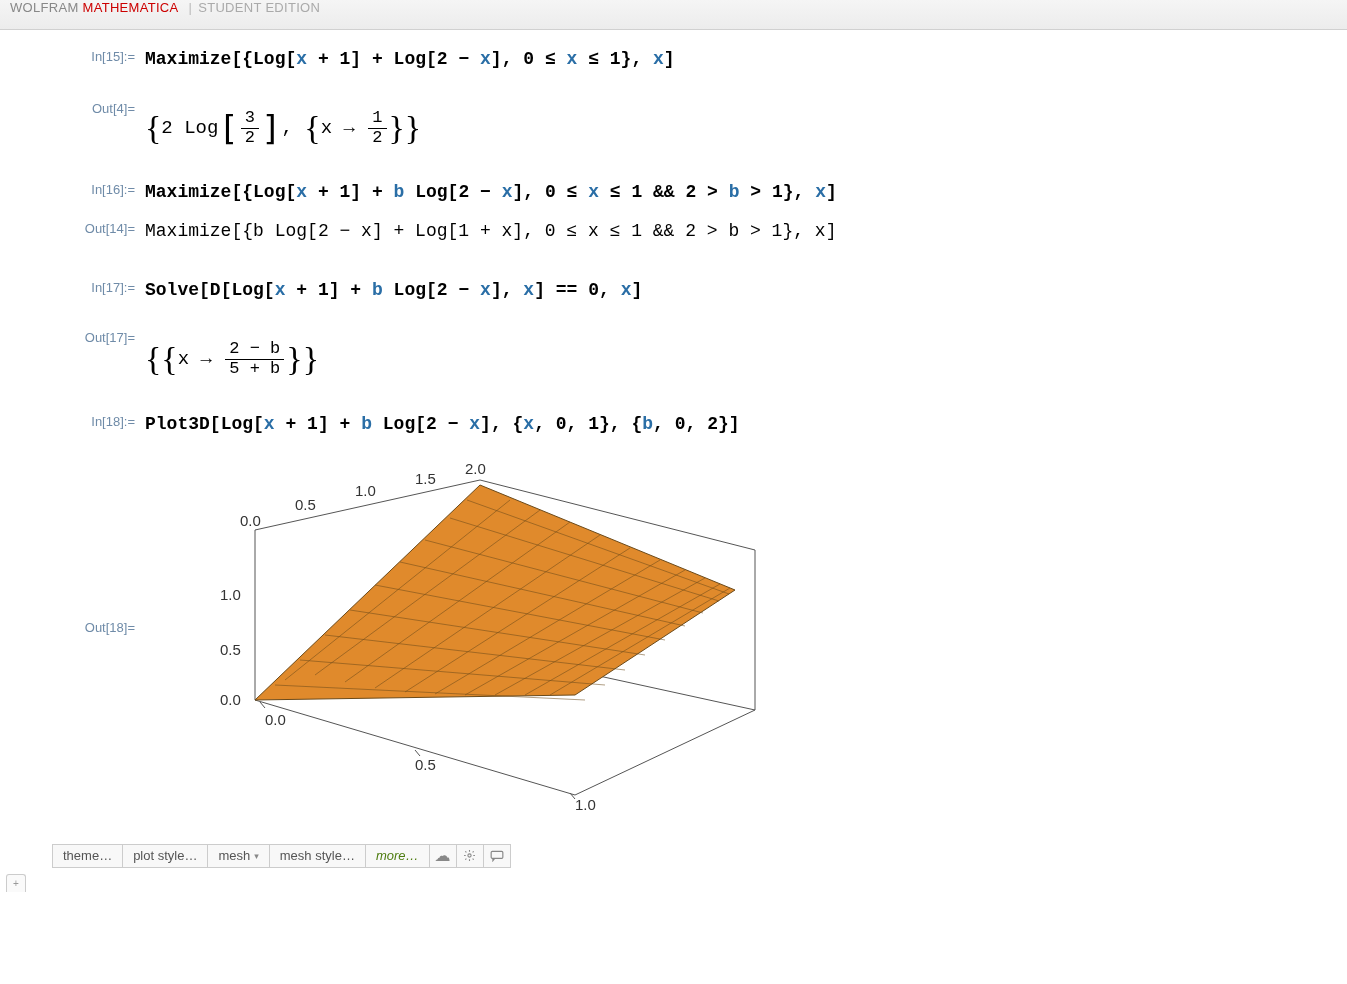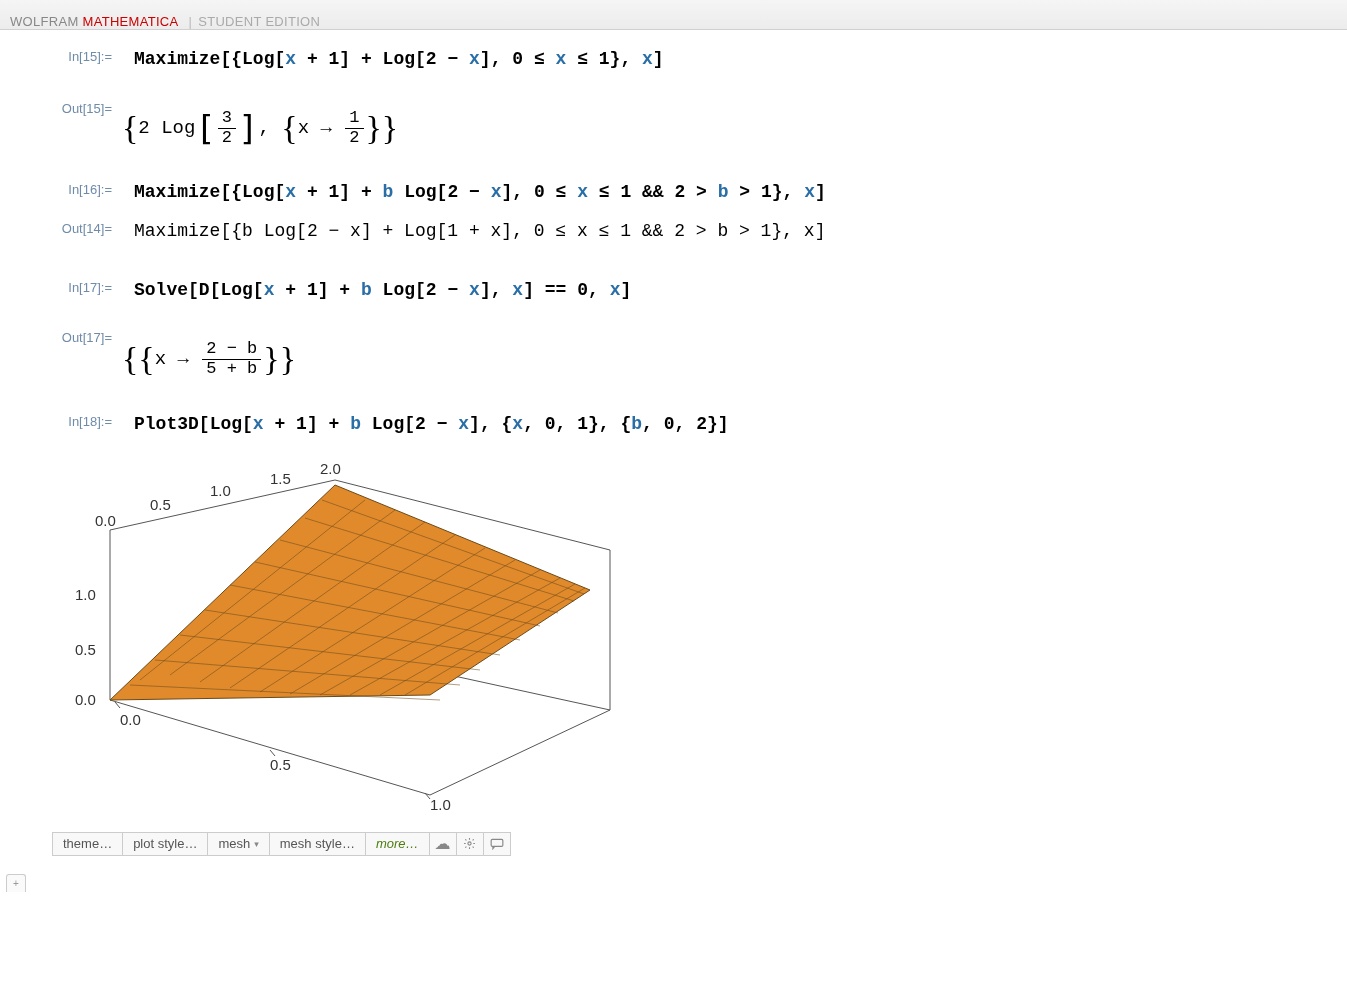--- a/index.html
+++ b/index.html
@@ -8,21 +8,21 @@
     background: #ffffff;
     width: 1347px;
     height: 984px;
     overflow: hidden;
   }
   .titlebar {
     height: 30px;
     background: linear-gradient(#f5f5f5, #ececec);
     border-bottom: 1px solid #d0d0d0;
     display: flex;
-    align-items: flex-end;
+    align-items: flex-start;
     padding: 0 10px;
     font-size: 13px;
     color: #888;
     letter-spacing: 0.3px;
   }
   .titlebar .wolfram { color: #888; font-weight: 500; }
   .titlebar .mathematica { color: #cc0000; font-weight: 400; margin: 0 4px 0 4px; }
   .titlebar .divider { color: #bbb; margin: 0 6px; }
   .titlebar .edition { color: #aaa; font-weight: 400; }
 
@@ -37,27 +37,27 @@
   }
   .cell .label {
     width: 122px;
     text-align: right;
     font-size: 13px;
     color: #6f8ba8;
     padding-right: 10px;
     padding-top: 3px;
     font-family: "Segoe UI", Arial, sans-serif;
     flex-shrink: 0;
+    margin-left: 23px;
   }
   .cell .body {
     font-family: "Consolas", "Courier New", monospace;
     font-size: 18px;
     line-height: 1.5;
     color: #000;
-    margin-left: 12px;
   }
   .cell .body .kw { font-weight: bold; color: #000; }
   .cell .body .var { color: #2a6ea6; font-weight: bold; }
   .cell .body .op { color: #000; font-weight: bold; }
   .cell .body .num { color: #000; font-weight: bold; }
 
   .out-body {
     font-family: "Consolas", "Courier New", monospace;
     font-size: 19px;
     color: #000;
@@ -86,21 +86,21 @@
   .big-bracket {
     font-size: 34px;
     vertical-align: middle;
     font-weight: normal;
     font-family: "Consolas", monospace;
     line-height: 1;
   }
 
   .suggestion-bar {
     margin-left: 52px;
-    margin-top: 6px;
+    margin-top: 18px;
     display: flex;
     align-items: stretch;
   }
   .suggestion-bar .btn {
     border: 1px solid #ccc;
     background: #f8f8f8;
     font-size: 13px;
     color: #555;
     padding: 3px 10px;
     margin-right: -1px;
@@ -160,21 +160,21 @@
 <div class="content">
 
   <div class="cell">
     <div class="label">In[15]:=</div>
     <div class="body">
       <span class="kw">Maximize</span><span class="op">[</span><span class="op">{</span><span class="kw">Log</span><span class="op">[</span><span class="var">x</span> <span class="op">+</span> <span class="num">1</span><span class="op">]</span> <span class="op">+</span> <span class="kw">Log</span><span class="op">[</span><span class="num">2</span> <span class="op">−</span> <span class="var">x</span><span class="op">]</span><span class="op">,</span> <span class="num">0</span> <span class="op">≤</span> <span class="var">x</span> <span class="op">≤</span> <span class="num">1</span><span class="op">}</span><span class="op">,</span> <span class="var">x</span><span class="op">]</span>
     </div>
   </div>
 
   <div class="cell">
-    <div class="label" style="padding-top:16px;">Out[15]=</div>
+    <div class="label" style="padding-top:16px;">Out[4]=</div>
     <div class="out-body">
       <span class="big-brace">{</span><span>2</span> <span>Log</span><span class="big-bracket">[</span><span class="fraction">
           <span class="num-top">3</span>
           <span class="den">2</span>
         </span><span class="big-bracket">]</span><span>,</span> <span class="big-brace">{</span><span>x</span> <span>→</span> <span class="fraction">
           <span class="num-top">1</span>
           <span class="den">2</span>
         </span><span class="big-brace">}</span><span class="big-brace">}</span>
     </div>
   </div>
@@ -217,20 +217,21 @@
   <div style="height:20px;"></div>
 
   <div class="cell">
     <div class="label">In[18]:=</div>
     <div class="body">
       <span class="kw">Plot3D</span><span class="op">[</span><span class="kw">Log</span><span class="op">[</span><span class="var">x</span> <span class="op">+</span> <span class="num">1</span><span class="op">]</span> <span class="op">+</span> <span class="var">b</span> <span class="kw">Log</span><span class="op">[</span><span class="num">2</span> <span class="op">−</span> <span class="var">x</span><span class="op">]</span><span class="op">,</span> <span class="op">{</span><span class="var">x</span><span class="op">,</span> <span class="num">0</span><span class="op">,</span> <span class="num">1</span><span class="op">}</span><span class="op">,</span> <span class="op">{</span><span class="var">b</span><span class="op">,</span> <span class="num">0</span><span class="op">,</span> <span class="num">2</span><span class="op">}</span><span class="op">]</span>
     </div>
   </div>
 
   <div class="cell">
+    <div class="label" style="padding-top:170px;">Out[18]=</div>
     <div>
       <svg class="plot3d" width="630" height="370" viewBox="0 0 630 370">
 
         <g stroke="#555" stroke-width="1" fill="none">
 
           <line x1="110" y1="80" x2="335" y2="30"></line>
           <line x1="335" y1="30" x2="610" y2="100"></line>
 
           <line x1="110" y1="80" x2="110" y2="250"></line>
           <line x1="610" y1="100" x2="610" y2="260"></line>

